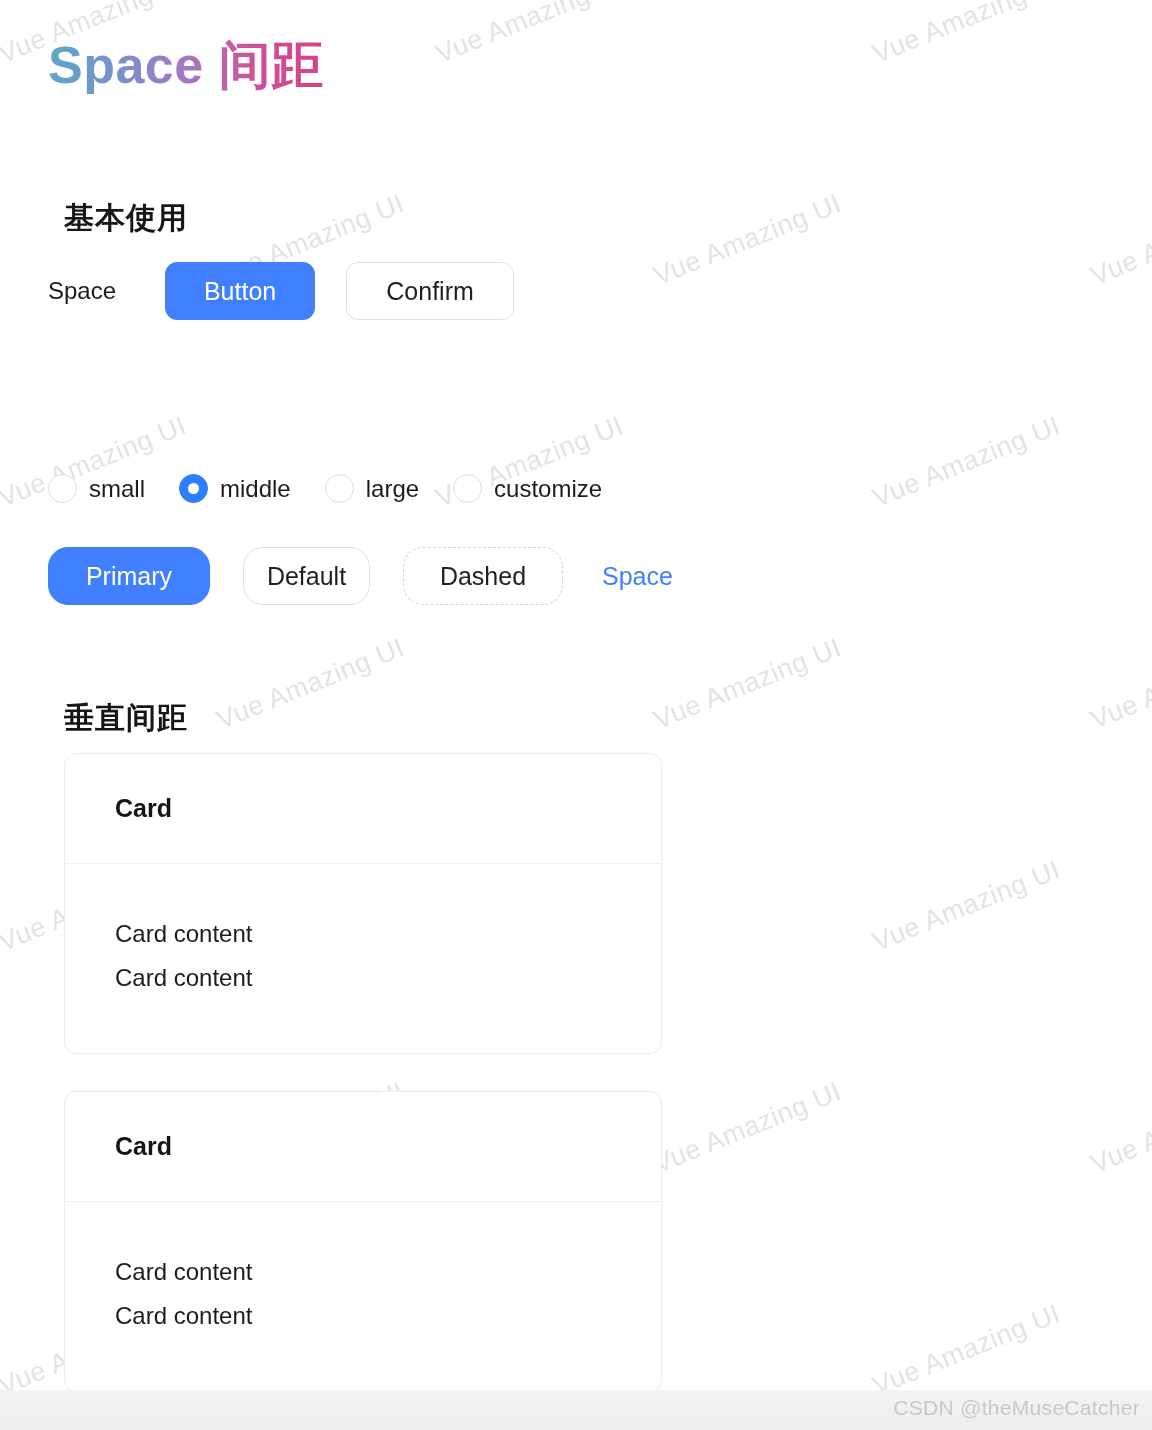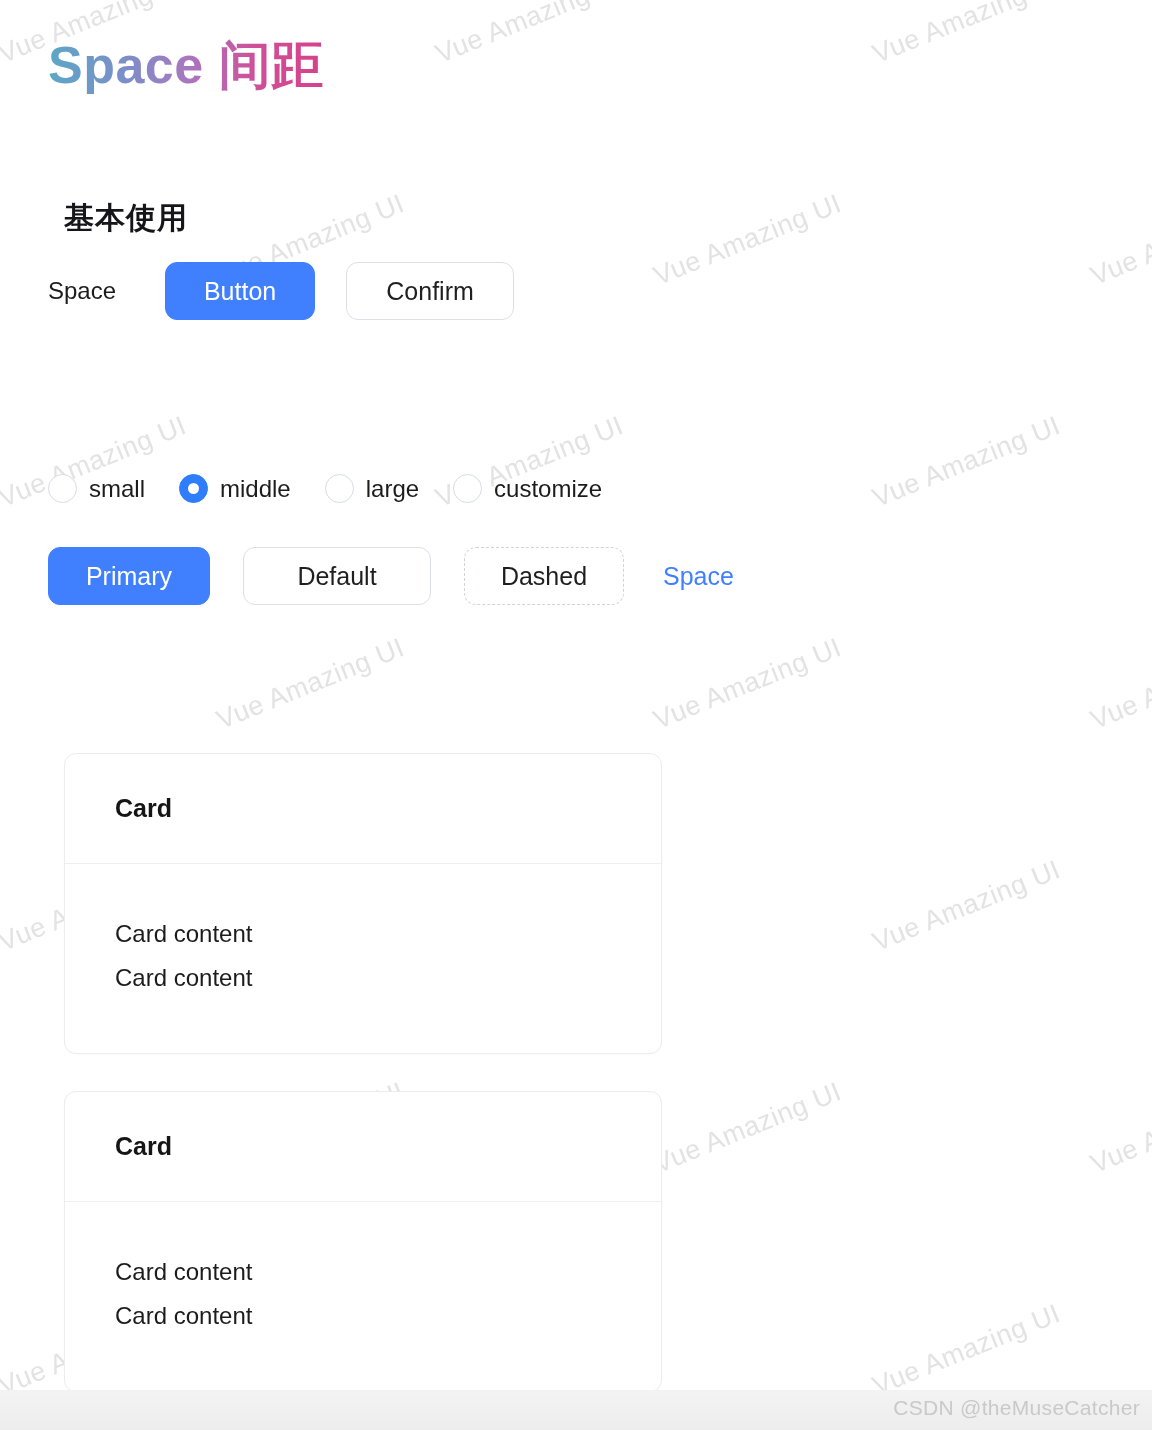--- a/index.html
+++ b/index.html
@@ -166,23 +166,23 @@
     color: #1c1c1c;
     margin-left: 12px;
     line-height: 1;
   }
 
   
   #button-row {
     display: flex;
     align-items: center;
   }
-  #button-row .btn { height: 58px; font-size: 25px; border-radius: 12px; }
+  #button-row .btn { height: 58px; font-size: 25px; border-radius: 20px; }
   #btn-primary  { width: 162px; }
-  #btn-default  { width: 188px; margin-left: 33px; }
+  #btn-default  { width: 127px; margin-left: 33px; }
   #btn-dashed   { width: 160px; margin-left: 33px; }
   #btn-link     { margin-left: 33px; height: 58px; font-size: 25px; }
 
   
   .card {
     width: 598px;
     background: #ffffff;
     border: 1px solid #ececec;
     border-radius: 12px;
     box-shadow: 0 1px 2px rgba(0,0,0,0.02);
@@ -293,20 +293,21 @@
   </div>
 
   <div id="button-row">
     <button id="btn-primary" class="btn btn-primary">Primary</button>
     <button id="btn-default" class="btn">Default</button>
     <button id="btn-dashed" class="btn btn-dashed">Dashed</button>
     <button id="btn-link" class="btn btn-link">Space</button>
   </div>
 
   
+  <h2 id="sec-vertical-heading" class="section-heading">垂直间距</h2>
 
   <div id="card-stack">
 
     <div class="card">
       <div class="card-header">
         <span class="card-title">Card</span>
       </div>
       <div class="card-body">
         <div class="card-line">Card content</div>
         <div class="card-line">Card content</div>

